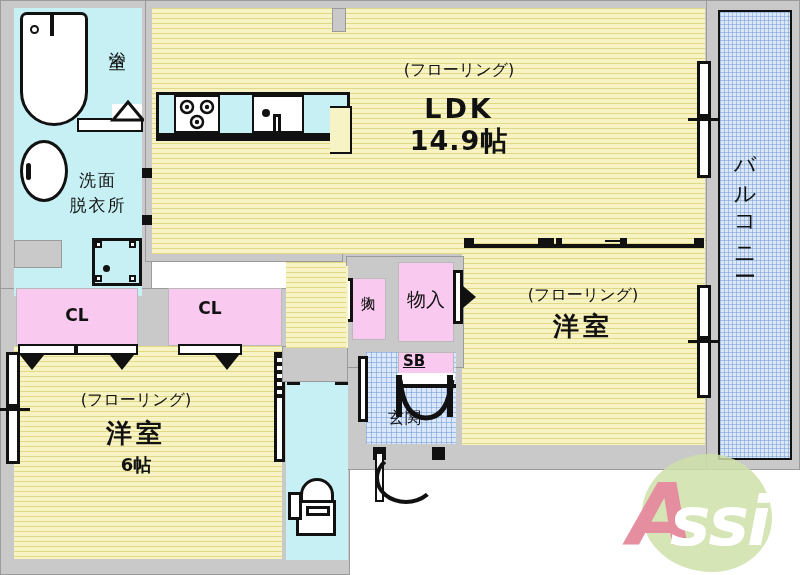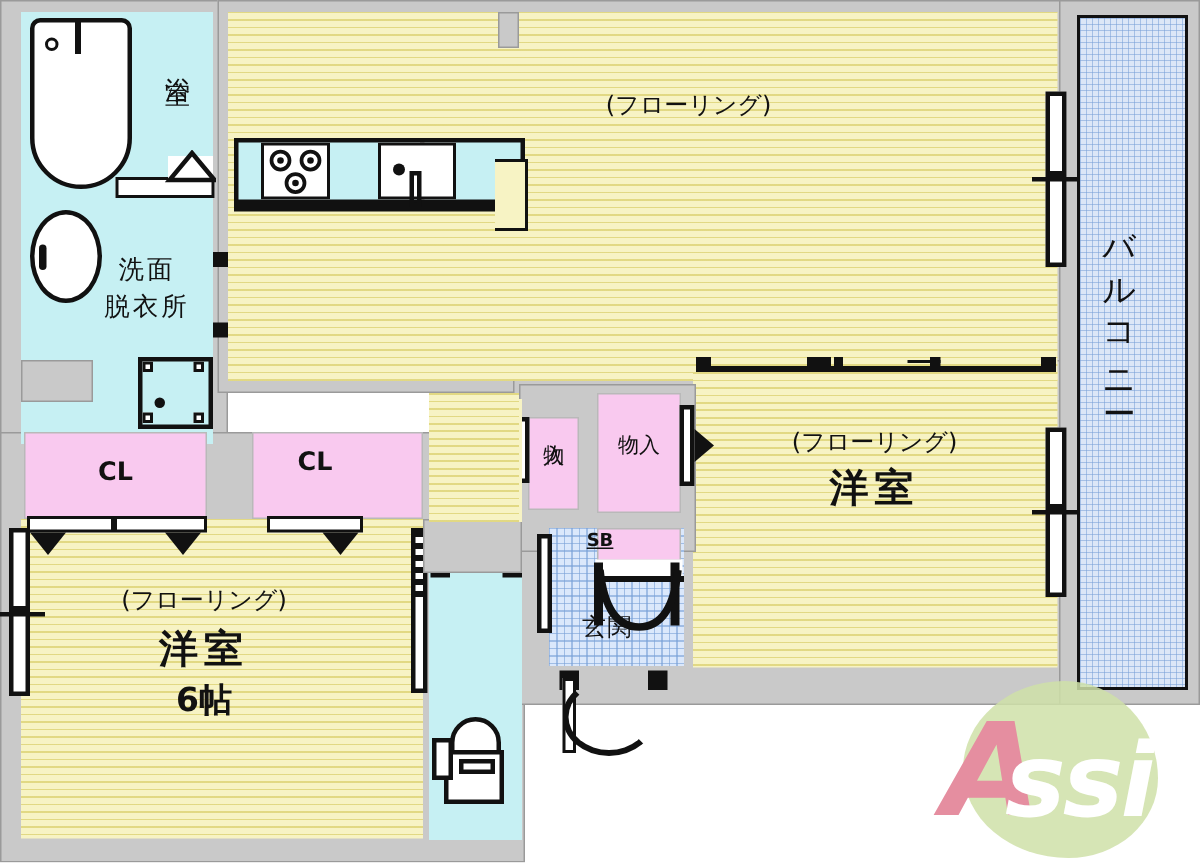--- a/index.html
+++ b/index.html
@@ -110,20 +110,22 @@
   <div class="wall" style="left:14px;top:240px;width:48px;height:28px;"></div>
 
   <div class="hinge" style="left:142px;top:168px;width:12px;height:10px;"></div>
   <div class="hinge" style="left:142px;top:215px;width:12px;height:10px;"></div>
   <div class="leaf" style="left:152px;top:168px;width:56px;height:10px;"></div>
   <div class="swingTR" style="left:152px;top:166px;width:58px;height:58px;border-width:4px;"></div>
 
   <div class="room floor" style="left:152px;top:8px;width:553px;height:246px;"></div>
   <div class="wall" style="left:332px;top:8px;width:14px;height:24px;"></div>
   <div class="lbl c" style="left:459px;top:62px;font-size:16px;">(フローリング)</div>
+  <div class="lbl c" style="left:459px;top:95px;font-size:27px;font-weight:bold;letter-spacing:3px;">LDK</div>
+  <div class="lbl c" style="left:459px;top:127px;font-size:27px;font-weight:bold;letter-spacing:1px;">14.9帖</div>
 
   <div class="out" style="left:156px;top:92px;width:190px;height:44px;background:#c6f0f3;border-width:3px;"></div>
   <div class="out" style="left:280px;top:92px;width:70px;height:44px;background:#c6f0f3;border-width:3px;"></div>
   <div class="blk" style="left:156px;top:134px;width:195px;height:7px;"></div>
   <div class="out" style="left:330px;top:106px;width:22px;height:48px;background:#f7f3c4;border-left:0;"></div>
 
   <div class="wht" style="left:174px;top:95px;width:46px;height:38px;"></div>
   <svg style="position:absolute;left:174px;top:95px;" width="46" height="38">
     <g fill="none" stroke="#111" stroke-width="2.5">
       <circle cx="13" cy="12" r="6"></circle>
@@ -157,52 +159,52 @@
   <div class="lbl c" style="left:583px;top:287px;font-size:16px;">(フローリング)</div>
   <div class="lbl c" style="left:583px;top:313px;font-size:26px;font-weight:bold;letter-spacing:4px;">洋室</div>
   <div class="win" style="left:697px;top:285px;width:14px;height:113px;"></div>
   <div class="blk" style="left:688px;top:340px;width:32px;height:3px;"></div>
   <div class="blk" style="left:699px;top:336px;width:10px;height:4px;"></div>
 
   <div class="wall" style="left:346px;top:256px;width:118px;height:112px;"></div>
   <div class="room pink out" style="left:352px;top:278px;width:34px;height:62px;border-width:1px;border-color:#b9b9b9;"></div>
   <div class="lbl vlbl" style="left:361px;top:285px;font-size:14px;">物入</div>
   <div class="room pink out" style="left:398px;top:262px;width:56px;height:80px;border-width:1px;border-color:#b9b9b9;"></div>
-  <div class="lbl c" style="left:426px;top:290px;font-size:14px;">物入</div>
+  <div class="lbl c" style="left:426px;top:290px;font-size:19px;">物入</div>
   <div class="win" style="left:344px;top:278px;width:9px;height:44px;"></div>
   <div class="arrL" style="left:332px;top:289px;"></div>
   <div class="win" style="left:453px;top:270px;width:10px;height:54px;"></div>
   <div class="arrR" style="left:463px;top:286px;"></div>
 
   <div class="room genkan" style="left:366px;top:352px;width:90px;height:92px;"></div>
   <div class="lbl c" style="left:405px;top:410px;font-size:16px;letter-spacing:1px;">玄関</div>
 
   <div class="room pink out" style="left:398px;top:352px;width:56px;height:22px;border-width:1px;border-color:#b9b9b9;"></div>
-  <div class="lbl c" style="left:400px;top:354px;font-size:12px;font-weight:bold;text-decoration:underline;">SB</div>
+  <div class="lbl c" style="left:414px;top:354px;font-size:15px;font-weight:bold;text-decoration:underline;">SB</div>
   <div class="wht" style="left:397px;top:373px;width:58px;height:12px;border:0;background:#fff;"></div>
   <div class="blk" style="left:396px;top:384px;width:60px;height:4px;"></div>
 
   <div class="blk" style="left:396px;top:375px;width:6px;height:42px;"></div>
   <div class="blk" style="left:447px;top:375px;width:6px;height:42px;"></div>
   <svg style="position:absolute;left:392px;top:372px;" width="70" height="56">
     <path d="M8,8 Q12,46 34,46" fill="none" stroke="#111" stroke-width="5"></path>
     <path d="M60,8 Q56,46 34,46" fill="none" stroke="#111" stroke-width="5"></path>
   </svg>
 
   <div class="win" style="left:358px;top:356px;width:10px;height:66px;"></div>
 
   <div class="hinge" style="left:373px;top:447px;width:13px;height:13px;"></div>
   <div class="hinge" style="left:432px;top:447px;width:13px;height:13px;"></div>
   <div class="leaf" style="left:375px;top:452px;width:9px;height:50px;"></div>
   <div class="swing" style="left:375px;top:452px;width:62px;height:52px;border-width:4px;"></div>
 
   <div class="room floor" style="left:14px;top:346px;width:268px;height:213px;"></div>
   <div class="lbl c" style="left:136px;top:392px;font-size:16px;">(フローリング)</div>
   <div class="lbl c" style="left:136px;top:420px;font-size:26px;font-weight:bold;letter-spacing:4px;">洋室</div>
-  <div class="lbl c" style="left:136px;top:456px;font-size:22px;font-weight:bold;">6帖</div>
+  <div class="lbl c" style="left:136px;top:456px;font-size:18px;font-weight:bold;">6帖</div>
 
   <div class="room pink out" style="left:16px;top:288px;width:122px;height:58px;border-width:1px;border-color:#b9b9b9;"></div>
   <div class="lbl c" style="left:77px;top:307px;font-size:17px;font-weight:bold;">CL</div>
   <div class="room pink out" style="left:168px;top:288px;width:114px;height:58px;border-width:1px;border-color:#b9b9b9;"></div>
   <div class="lbl c" style="left:210px;top:300px;font-size:17px;font-weight:bold;">CL</div>
 
   <div class="wht" style="left:18px;top:344px;width:58px;height:11px;"></div>
   <div class="wht" style="left:76px;top:344px;width:62px;height:11px;"></div>
   <div class="arrw" style="left:20px;top:355px;"></div>
   <div class="arrw" style="left:110px;top:355px;"></div>

